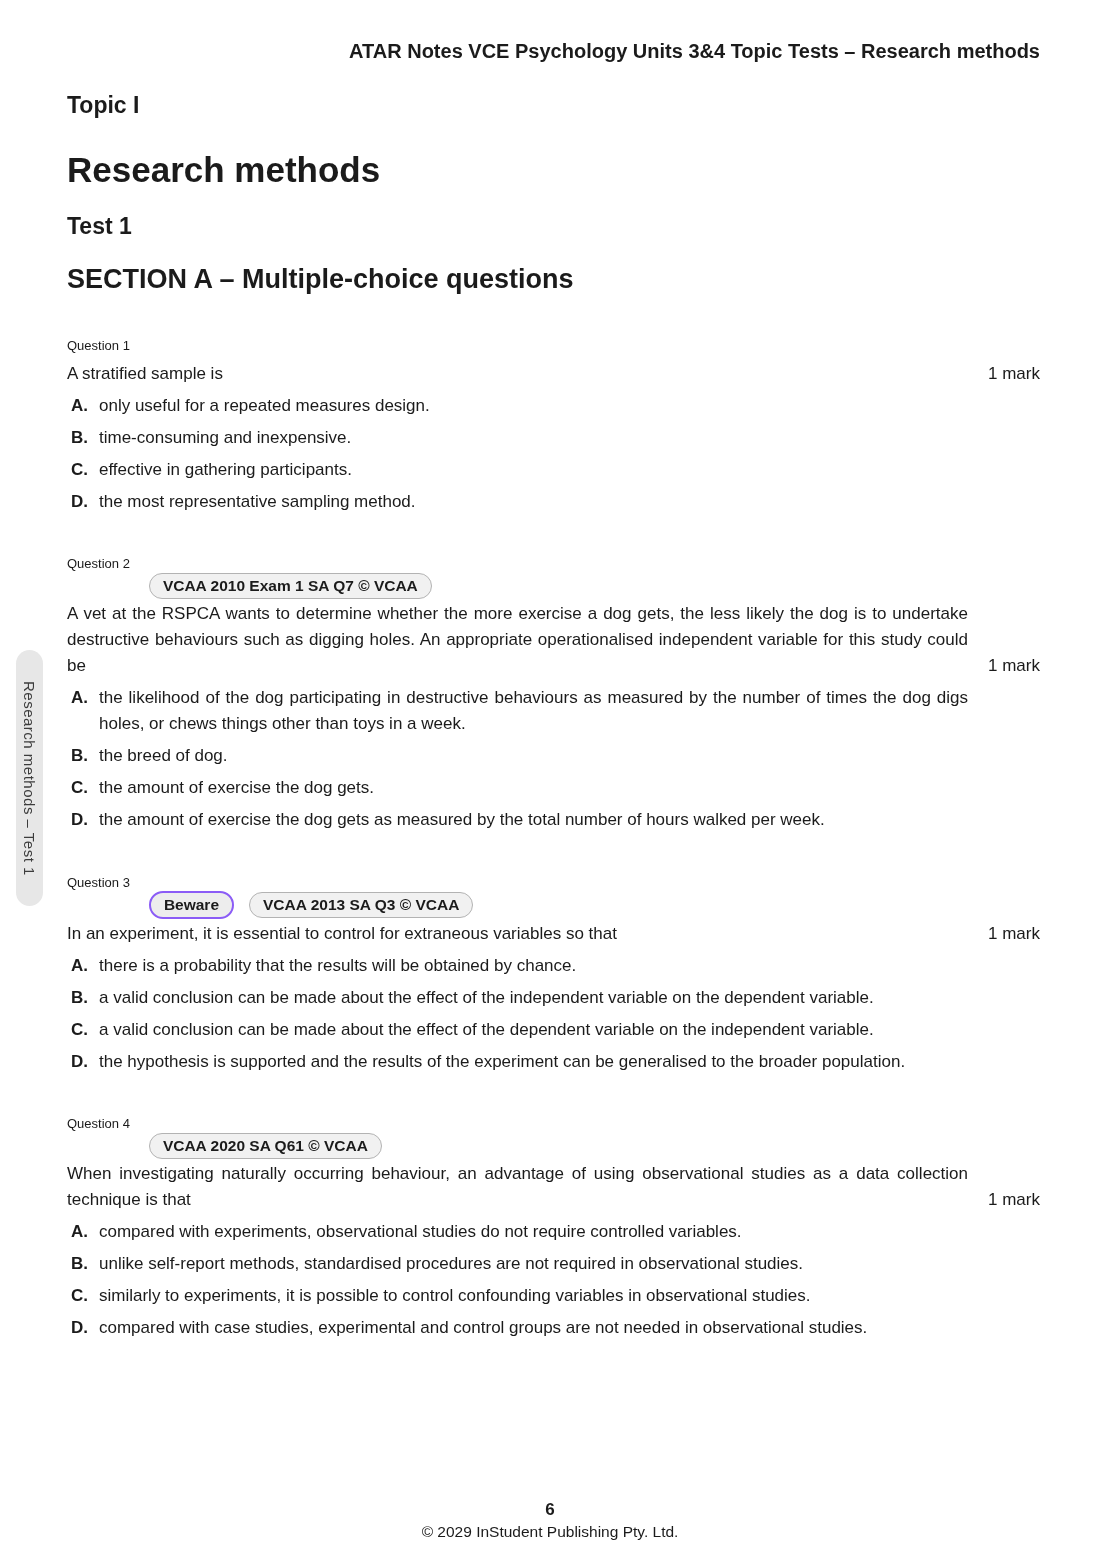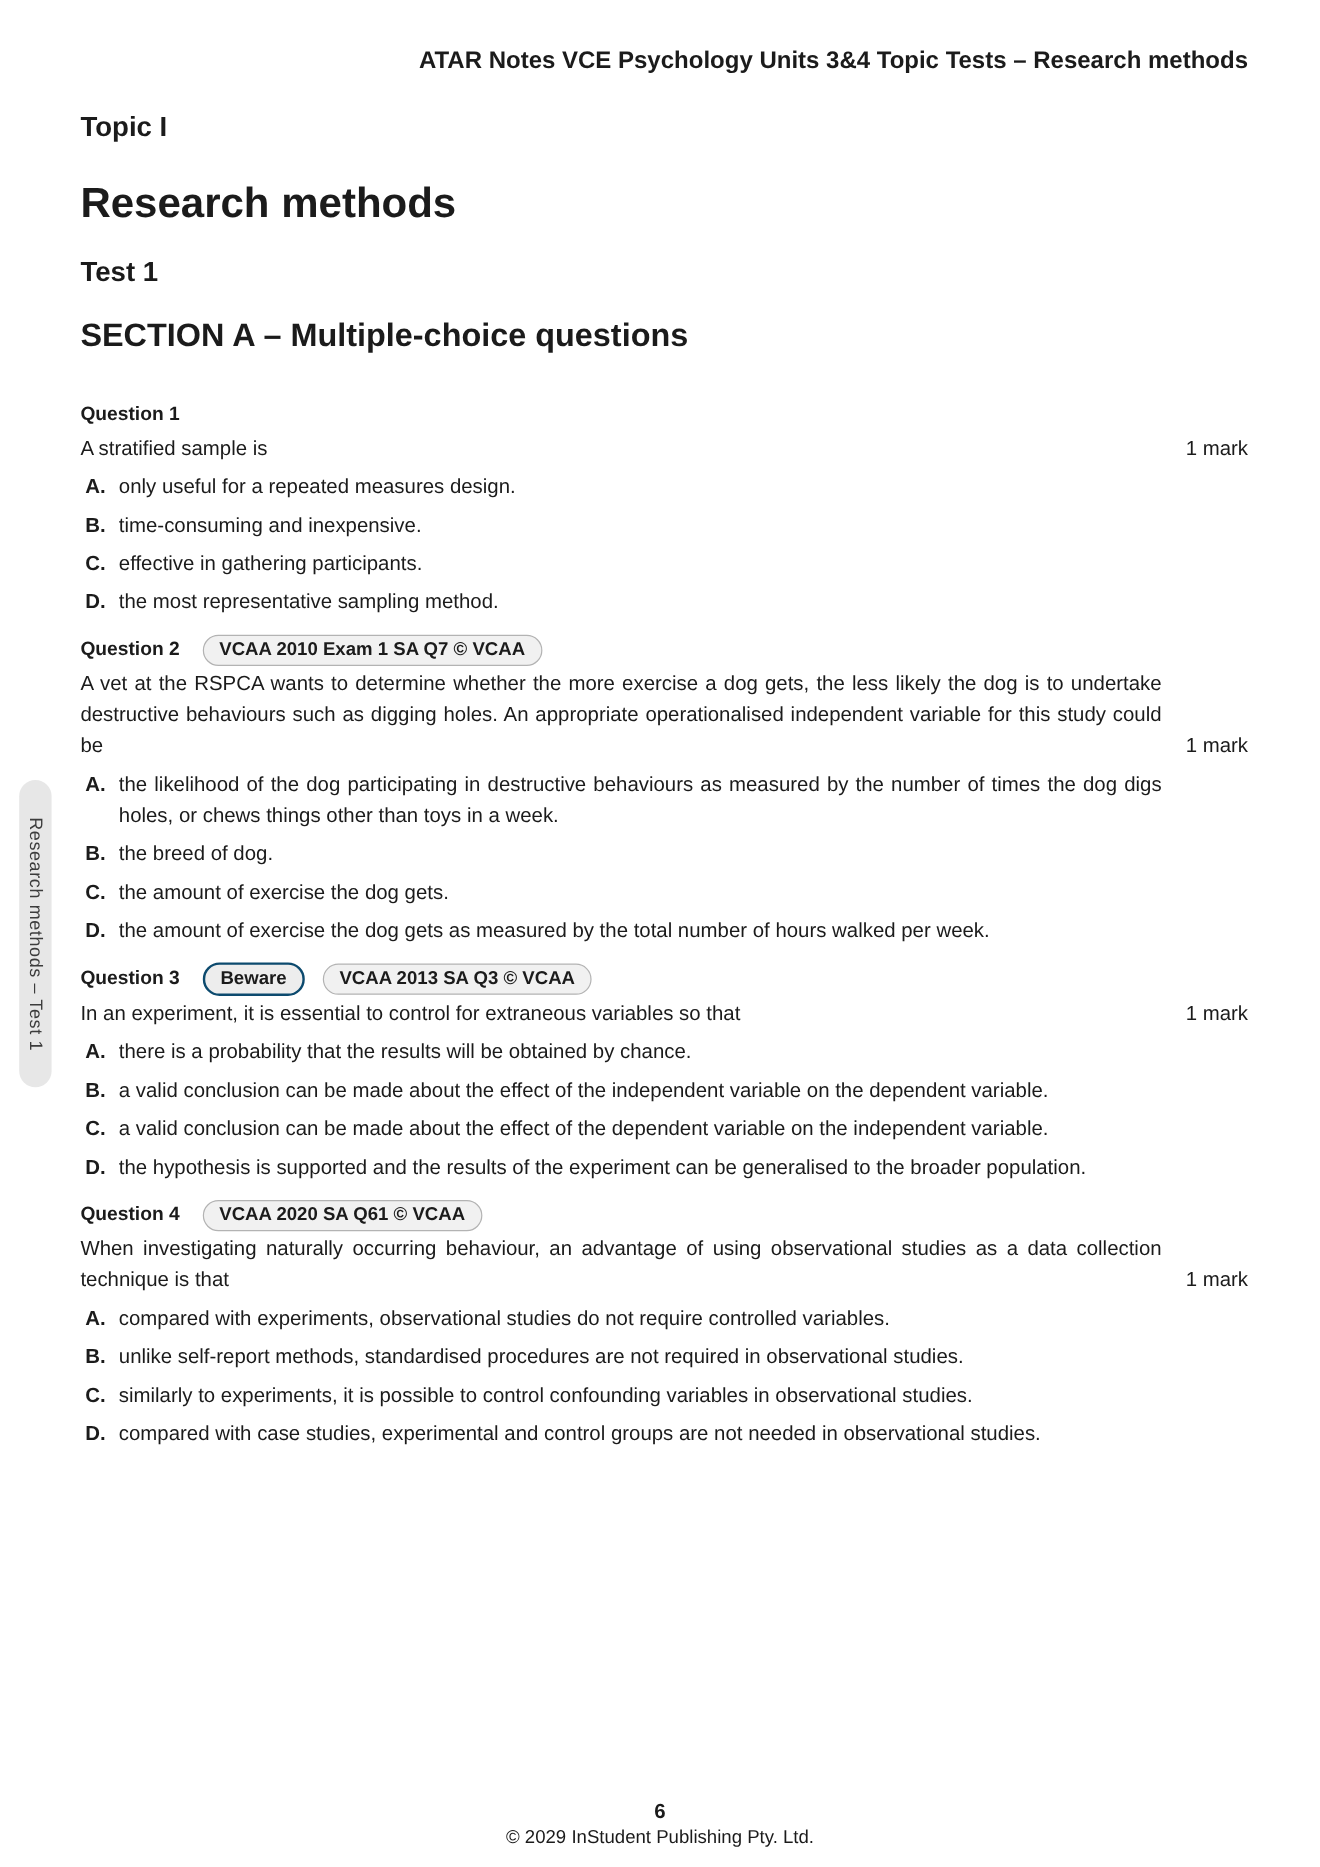--- a/index.html
+++ b/index.html
@@ -48,39 +48,40 @@
   }
   .questions { margin-top: 40px; }
   .question { margin-top: 13px; }
   .question:first-child { margin-top: 0; }
   .q-label-row {
     min-height: 27px;
     display: flex;
     align-items: center;
   }
   .q-label {
-    font-size: 16px;
-    font-weight: 700;
+    font-size: 13px;
+    font-weight: 400;
     line-height: 26px;
   }
   .badge {
     display: inline-block;
     margin-left: 19px;
     padding: 1px 13px 2px 13px;
     border-radius: 14px;
     background: #f1f1f1;
     border: 1.5px solid #b3b3b3;
     font-size: 15.5px;
     font-weight: 700;
     line-height: 21px;
     white-space: nowrap;
     color: #1b1b1b;
+    margin-top: 45px;
   }
   .badge.beware {
-    border: 2px solid #0c4a6e;
+    border: 2px solid #8b5cf6;
     background: #ededed;
     margin-right: -4px;
   }
   .q-stem {
     position: relative;
     margin-top: 2px;
     padding-right: 72px;
     font-size: 17px;
     line-height: 26px;
     text-align: justify;

